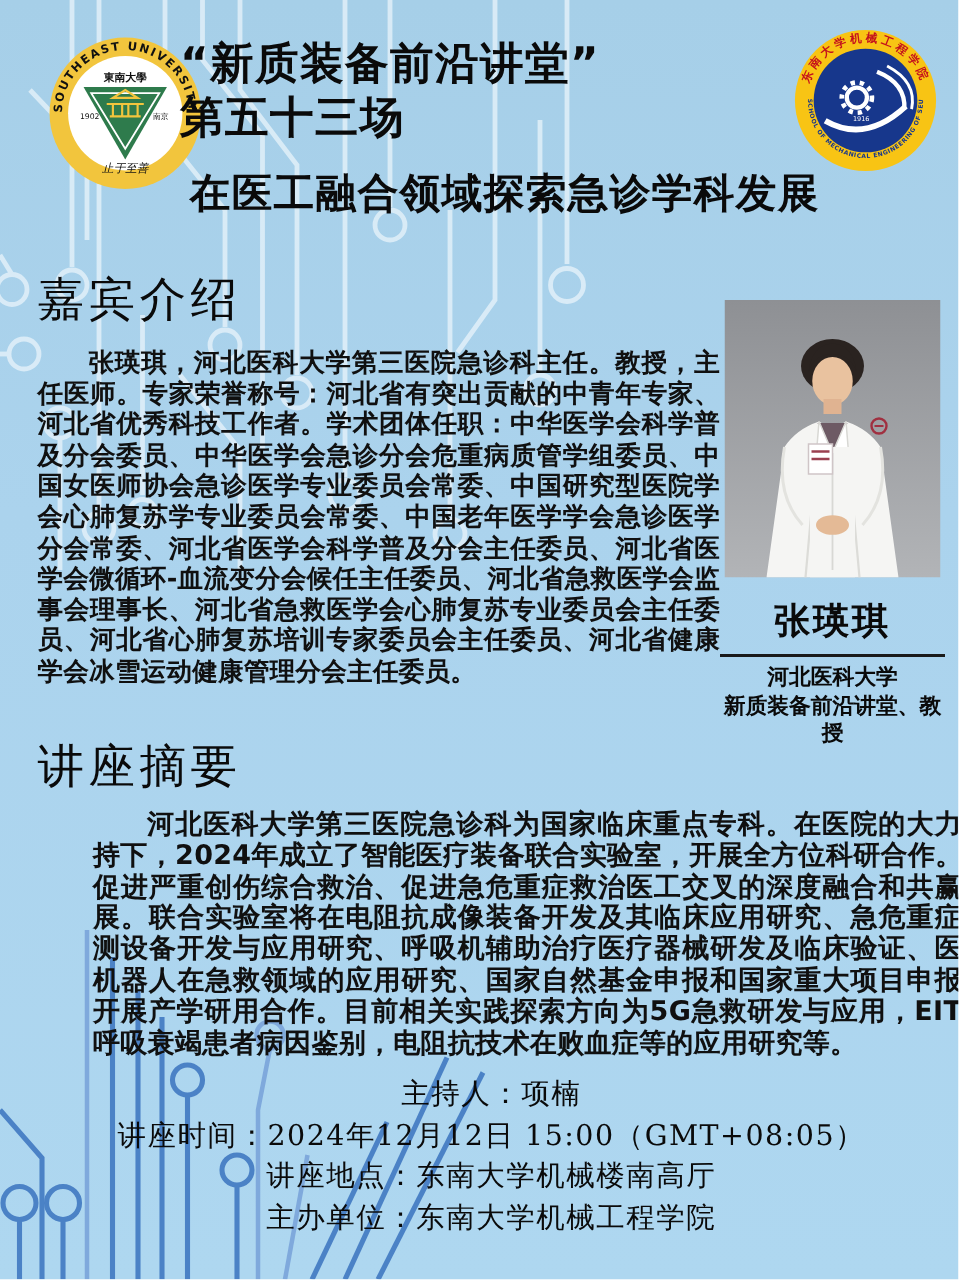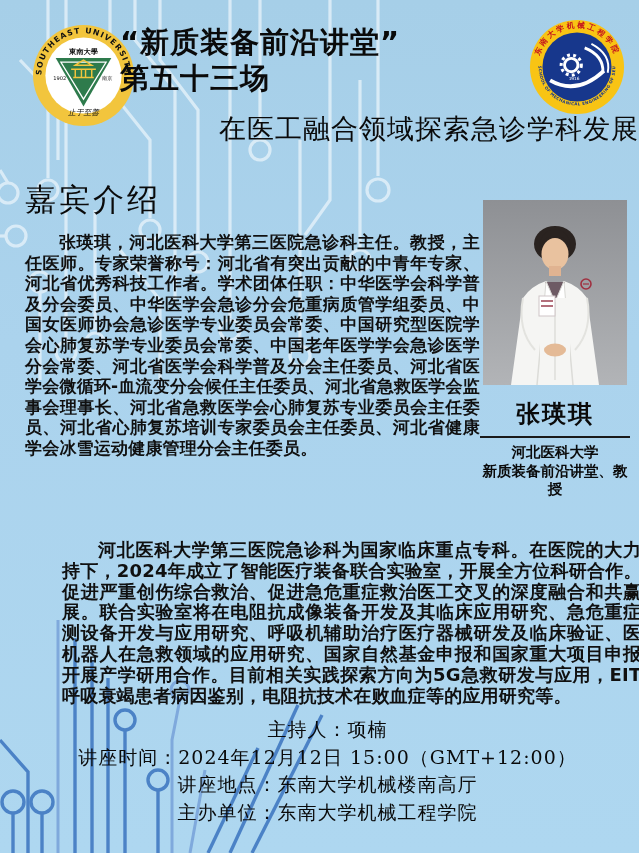--- a/index.html
+++ b/index.html
@@ -12,22 +12,22 @@
   svg.circuit { position:absolute; pointer-events:none; }
   .circuit-top { left:0; top:0; }
   .circuit-bottom { left:0; bottom:0; }
 
   .logo { position:absolute; }
   .logo-left  { left:32px; top:24px; width:103px; height:103px; }
   .logo-right { left:529px; top:19px; width:96px; height:96px; }
 
   .title-block { position:absolute; left:120px; right:120px; top:24px; text-align:left; }
   .title-line { font-size:29px; font-weight:bold; line-height:36px; letter-spacing:1px; color:#0a0a0a; }
-  .subtitle { position:absolute; left:0; right:0; top:111px; text-align:right;
-              font-size:27px; font-weight:normal; letter-spacing:1px; color:#0a0a0a;padding-left:34px; }
+  .subtitle { position:absolute; left:0; right:0; top:111px; text-align:center;
+              font-size:27px; font-weight:bold; letter-spacing:1px; color:#0a0a0a;padding-left:34px; }
 
   .section-heading { position:absolute; left:25px; font-size:31px; font-weight:normal;
                      letter-spacing:3px; color:#0a0a0a; }
   .guest-heading    { top:179px; }
   .abstract-heading { top:490px; }
 
   .guest-bio {
     position:absolute; left:25px; top:232px; width:455px;
     font-size:17px; line-height:20.6px; font-weight:600;
     text-align:justify; text-indent:2em; letter-spacing:0.2px; color:#101010;
@@ -195,22 +195,23 @@
       <path d="M100,84 H106" stroke="#a03040" stroke-width="1.2"></path>
       <ellipse cx="72" cy="150" rx="11" ry="6.5" fill="#e4ba96"></ellipse>
       <path d="M40,98 Q34,130 52,150 M104,98 Q110,130 92,150" stroke="#e3e3df" stroke-width="2" fill="none"></path>
     </svg>
     <div class="speaker-name">张瑛琪</div>
     <hr class="speaker-divider">
     <div class="speaker-affil">河北医科大学</div>
     <div class="speaker-affil">新质装备前沿讲堂、教授</div>
   </div>
 
+  <h2 class="section-heading abstract-heading">讲座摘要</h2>
   <p class="abstract-text">河北医科大学第三医院急诊科为国家临床重点专科。在医院的大力支持下，2024年成立了智能医疗装备联合实验室，开展全方位科研合作。将促进严重创伤综合救治、促进急危重症救治医工交叉的深度融合和共赢发展。联合实验室将在电阻抗成像装备开发及其临床应用研究、急危重症检测设备开发与应用研究、呼吸机辅助治疗医疗器械研发及临床验证、医疗机器人在急救领域的应用研究、国家自然基金申报和国家重大项目申报等开展产学研用合作。目前相关实践探索方向为5G急救研发与应用，EIT在呼吸衰竭患者病因鉴别，电阻抗技术在败血症等的应用研究等。</p>
 
   <div class="footer">
     <div>主持人：项楠</div>
-    <div>讲座时间：2024年12月12日 15:00（GMT+12:00）</div>
+    <div>讲座时间：2024年12月12日 15:00（GMT+08:05）</div>
     <div>讲座地点：东南大学机械楼南高厅</div>
     <div>主办单位：东南大学机械工程学院</div>
   </div>
 
 </div>
 
 </body></html>

